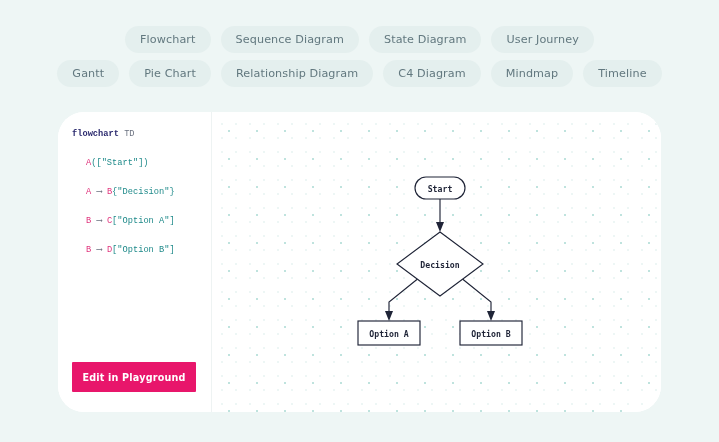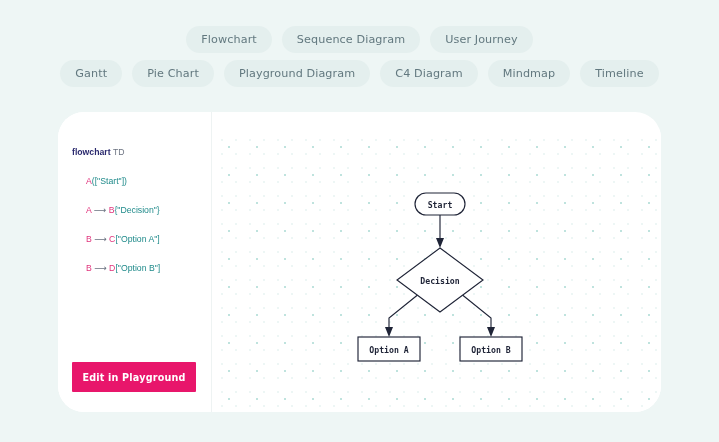--- a/index.html
+++ b/index.html
@@ -57,22 +57,22 @@
 
   
   #code-pane {
     width: 154px;
     flex: 0 0 154px;
     position: relative;
     border-right: 1px solid #eef3f3;
     background: #ffffff;
   }
   #code-block {
-    padding: 18px 0 0 14px;
-    font-family: Liberation Sans, sans-serif;
+    padding: 0 0 0 14px;
+    font-family: Liberation Mono, monospace;
     font-size: 8.7px;
     line-height: 14.6px;
     white-space: pre;
     color: #4b5563;
   }
   .ln { display: block; }
   .ind1 { padding-left: 14px; }
   .t-kw   { color: #2b2a6e; font-weight: bold; }
   .t-dir  { color: #6b7280; }
   .t-id   { color: #e0337c; }
@@ -100,21 +100,20 @@
   
   #diagram-pane {
     flex: 1 1 auto;
     position: relative;
     background-color: #ffffff;
     background-image:
       radial-gradient(circle, #bfe3de 1.05px, transparent 1.15px),
       radial-gradient(circle, #edf6f5 0.85px, transparent 0.95px);
     background-size: 28px 28px, 14px 14px;
     background-position: 3px 5px, 3px 5px;
-    margin-top: 16px;
   }
   #diagram-svg { position: absolute; inset: 0; display: block; }
   .node-shape { fill: #ffffff; stroke: #1f2437; stroke-width: 1.15px; }
   .node-text {
     fill: #1f2437;
     font-family: "DejaVu Sans Mono", "Liberation Mono", monospace;
     font-size: 8.2px;
     font-weight: bold;
     text-anchor: middle;
     dominant-baseline: middle;
@@ -122,26 +121,27 @@
   .edge-line { stroke: #1f2437; stroke-width: 1.15px; fill: none; }
   .edge-head { fill: #1f2437; }
 </style>
 </head>
 <body>
 
 <div id="tabs">
   <div class="tab-row">
     <button class="tab-pill">Flowchart</button>
     <button class="tab-pill">Sequence Diagram</button>
+    <button class="tab-pill">State Diagram</button>
     <button class="tab-pill">User Journey</button>
   </div>
   <div class="tab-row">
     <button class="tab-pill">Gantt</button>
     <button class="tab-pill">Pie Chart</button>
-    <button class="tab-pill">Playground Diagram</button>
+    <button class="tab-pill">Relationship Diagram</button>
     <button class="tab-pill">C4 Diagram</button>
     <button class="tab-pill">Mindmap</button>
     <button class="tab-pill">Timeline</button>
   </div>
 </div>
 
 <div id="card">
 
   <div id="code-pane">
     <div id="code-block">

